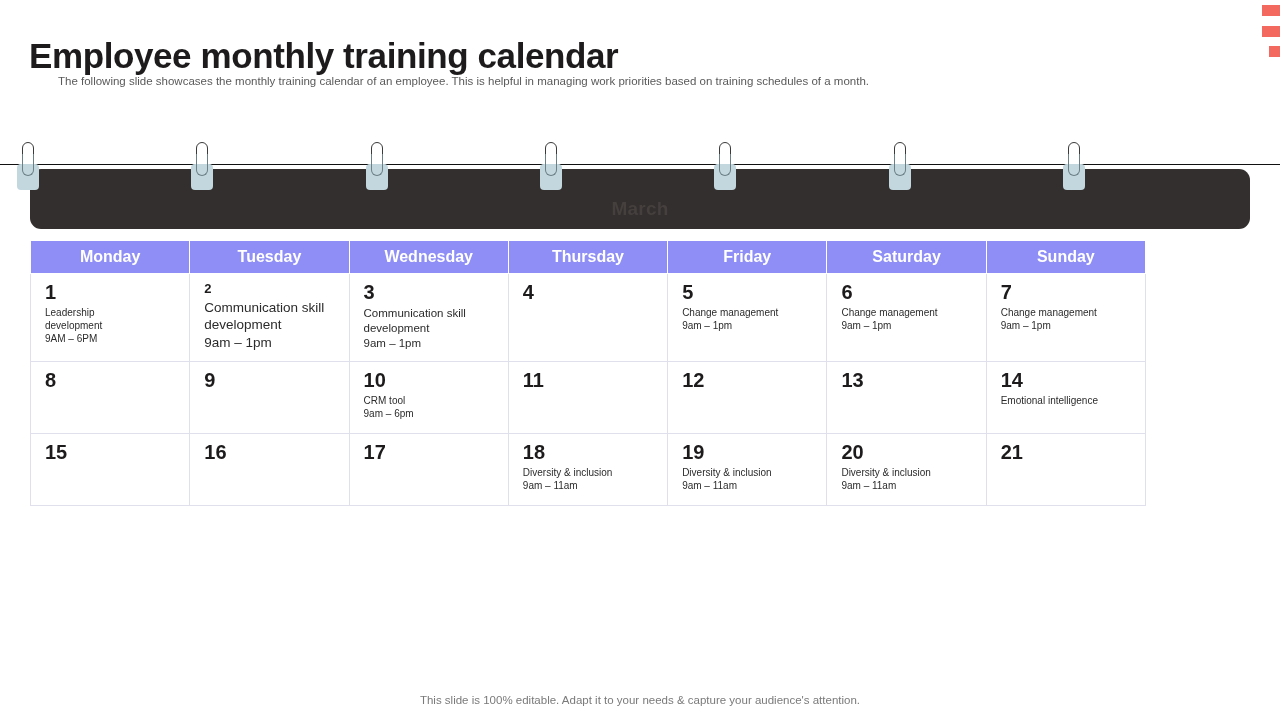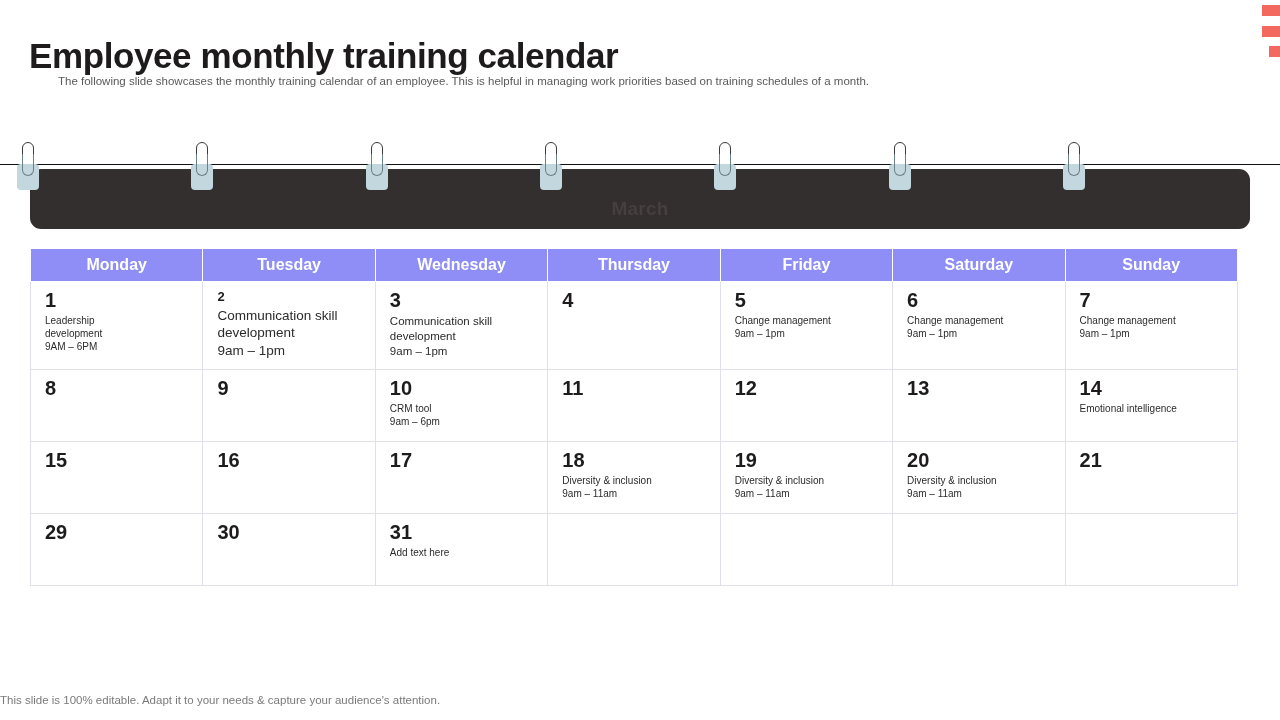--- a/index.html
+++ b/index.html
@@ -123,22 +123,22 @@
     border: 1.3px solid #6b7f86;
     border-top: none;
     border-radius: 0 0 7px 7px;
     box-sizing: border-box;
   }
 
   
   .calendar {
     position: absolute;
     left: 30px;
-    top: 248px;
-    width: 1208px;
+    top: 240px;
+    width: 1116px;
     border-collapse: collapse;
     table-layout: fixed;
   }
   .calendar th {
     background: #8e8ef6;
     color: #ffffff;
     font-size: 16px;
     font-weight: bold;
     height: 32px;
     text-align: center;
@@ -179,20 +179,21 @@
   }
   tr.week-1 td { height: 88px; }
   tr.week-2 td, tr.week-3 td, tr.week-4 td, tr.week-5 td { height: 72px; }
 
   
   .footer {
     position: absolute;
     left: 0;
     right: 0;
     bottom: 14px;
+    text-align: center;
     font-size: 11.5px;
     color: #7a7a7a;
   }
 </style>
 </head>
 <body>
 
 <div class="corner-marks">
   <i class="mark-1"></i>
   <i class="mark-2"></i>
@@ -345,32 +346,16 @@
         </td>
         <td>
           <span class="daynum">20</span>
           <span class="evt">Diversity &amp; inclusion
 9am – 11am</span>
         </td>
         <td>
           <span class="daynum">21</span>
         </td>
       </tr>
-      <tr class="week-5">
-        <td>
-          <span class="daynum">29</span>
-        </td>
-        <td>
-          <span class="daynum">30</span>
-        </td>
-        <td>
-          <span class="daynum">31</span>
-          <span class="evt">Add text here</span>
-        </td>
-        <td></td>
-        <td></td>
-        <td></td>
-        <td></td>
-      </tr>
     </tbody>
 </table>
 
 <div class="footer">This slide is 100% editable. Adapt it to your needs &amp; capture your audience's attention.</div>
 
 </body></html>

